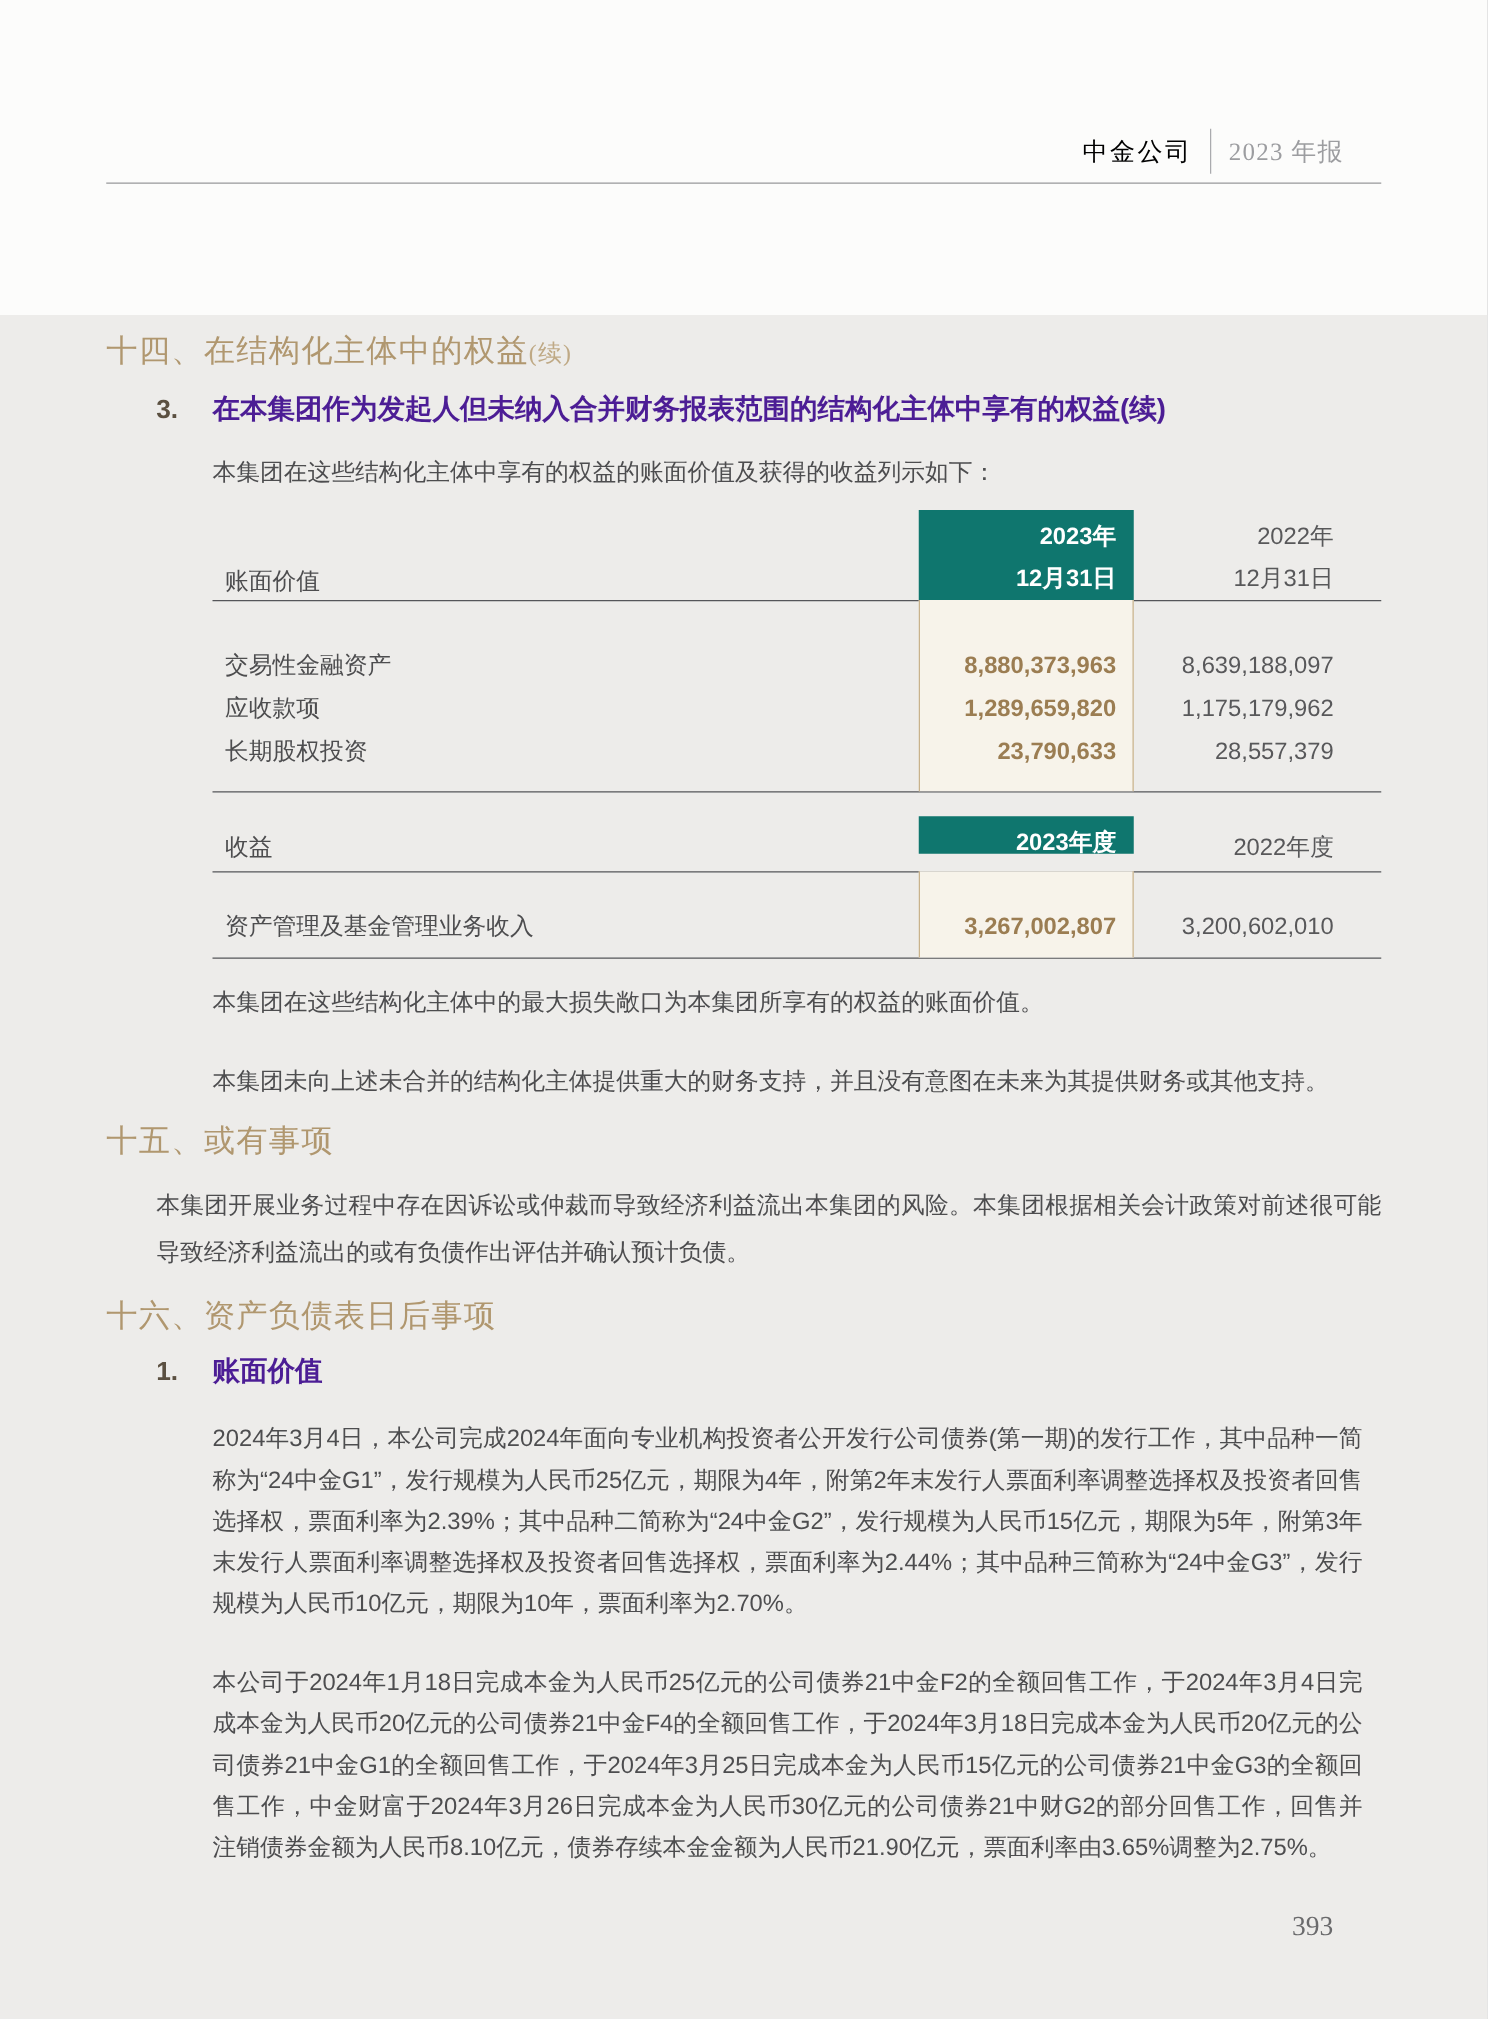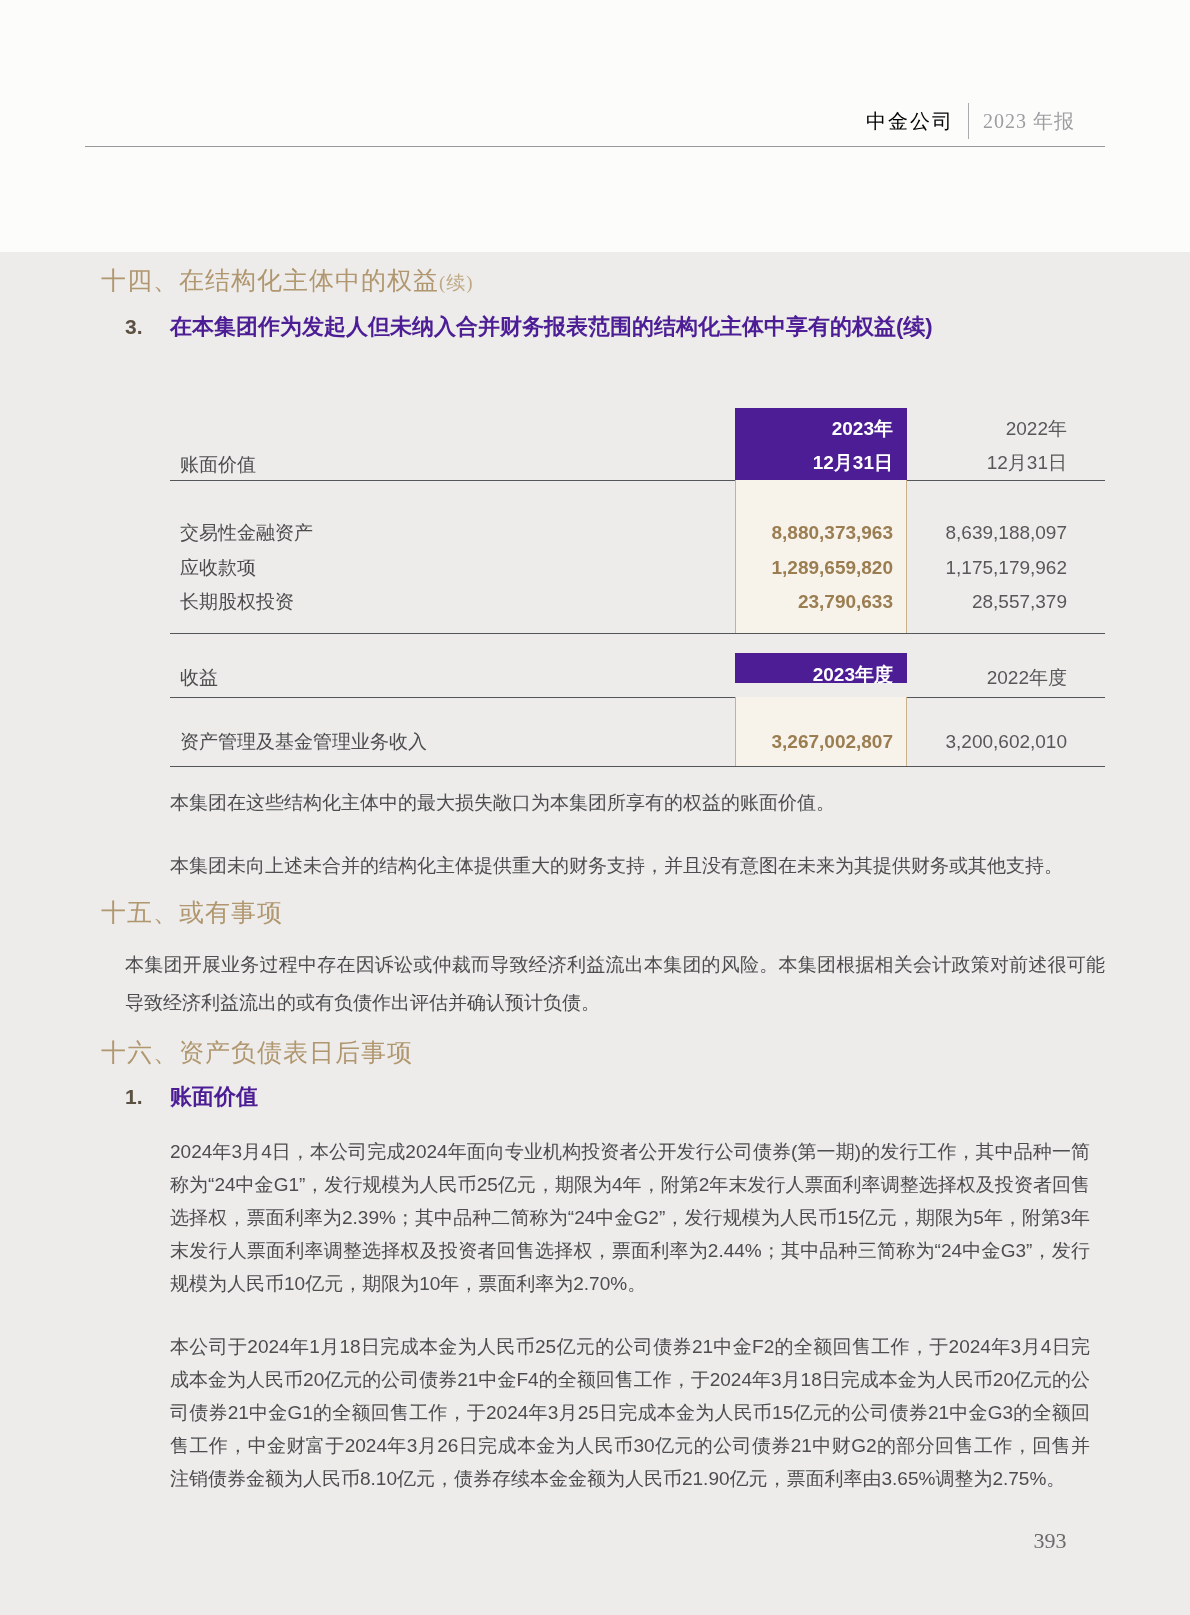--- a/index.html
+++ b/index.html
@@ -13,33 +13,33 @@
 
   
   .pg-header{position:absolute;top:101px;right:115px;height:40px;display:flex;align-items:center;
     font-family:"Liberation Serif","DejaVu Serif",serif;font-size:20px;}
   .pg-header .company{color:#000000;letter-spacing:2px;}
   .pg-header .vdiv{display:inline-block;width:1px;height:36px;background:#aaabae;margin:0 14px;}
   .pg-header .report{color:#9c9da0;letter-spacing:1px;}
   .header-rule{position:absolute;left:85px;top:146px;width:1020px;height:1px;background:#97989b;}
 
   
-  .sec-heading{position:absolute;left:101px;font-size:25px;color:#b0976f;letter-spacing:1px;white-space:nowrap;}
+  .sec-heading{position:absolute;left:85px;font-size:25px;color:#b0976f;letter-spacing:1px;white-space:nowrap;}
   .sec-heading .suffix,.item-title .suffix{
     font-family:"Liberation Serif","DejaVu Serif",serif;font-size:19px;font-weight:normal;}
   .sec-heading .suffix{color:#bfa985;}
   .item-line{position:absolute;left:125px;white-space:nowrap;}
   .item-num{display:inline-block;width:45px;font-size:21px;font-weight:bold;color:#5b5041;}
   .item-title{font-size:22px;font-weight:bold;color:#4c1d95;}
   .body-text{position:absolute;font-size:19px;color:#4d4d4f;text-align:justify;line-height:34px;}
   .one-line{white-space:nowrap;}
 
   
   .fin-table{position:absolute;left:170px;width:935px;}
-  .hl-head{position:absolute;left:565px;width:172px;background:#4c1d95;color:#ffffff;
+  .hl-head{position:absolute;left:565px;width:172px;background:#0f766e;color:#ffffff;
     font-weight:bold;font-size:19px;text-align:right;box-sizing:border-box;padding-right:14px;z-index:3;}
   .hl-fill{position:absolute;left:565px;width:172px;background:#f7f3ea;
     border-left:1px solid #c8b28c;border-right:1px solid #c8b28c;box-sizing:border-box;z-index:2;}
   .t-rule{position:absolute;left:0;width:935px;height:1px;background:#55565a;z-index:1;}
   .t-rowheader{position:absolute;left:10px;font-size:19px;color:#4d4d4f;z-index:3;}
   .t-colhead-2022{position:absolute;right:38px;font-size:19px;color:#58585a;text-align:right;z-index:3;}
   .t-row{position:absolute;left:0;width:935px;height:28px;line-height:28px;z-index:3;}
   .t-row .lbl{position:absolute;left:10px;font-size:19px;color:#4d4d4f;white-space:nowrap;}
   .t-row .v23{position:absolute;right:212px;font-size:19px;font-weight:bold;color:#9b7d52;}
   .t-row .v22{position:absolute;right:38px;font-size:19px;color:#58585a;}
@@ -62,20 +62,21 @@
   <div class="header-rule"></div>
 
   <div class="sec-heading" style="top:264px;">
     <span>十四、在结构化主体中的权益</span><span class="suffix">(续)</span>
   </div>
 
   <div class="item-line" style="top:312px;">
     <span class="item-num">3.</span><span class="item-title">在本集团作为发起人但未纳入合并财务报表范围的结构化主体中享有的权益</span><span class="item-title suffix">(续)</span>
   </div>
 
+  <div class="body-text one-line" style="left:170px;top:362px;">本集团在这些结构化主体中享有的权益的账面价值及获得的收益列示如下：</div>
 
   <div class="fin-table" style="top:408px;height:226px;">
     <div class="hl-head" style="top:0;height:72px;">
       <div style="margin-top:8px;">2023年</div>
       <div style="margin-top:8px;">12月31日</div>
     </div>
     <div class="t-colhead-2022" style="top:8px;">
       <div>2022年</div>
       <div style="margin-top:8px;">12月31日</div>
     </div>

